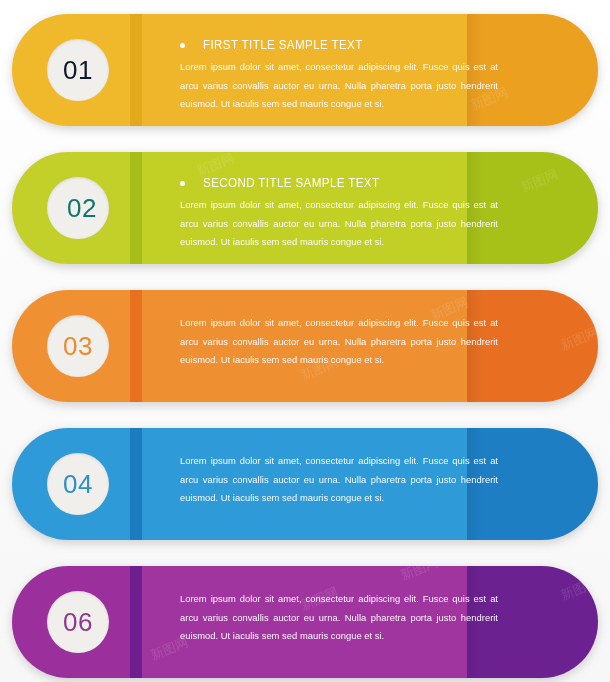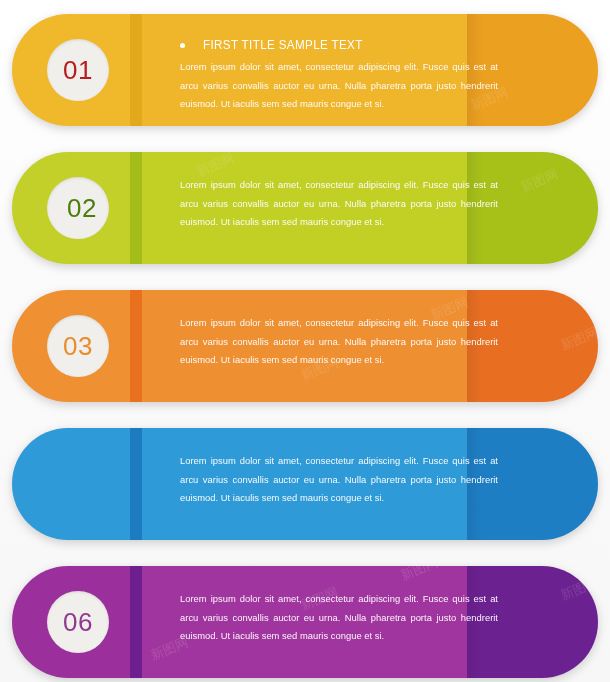--- a/index.html
+++ b/index.html
@@ -154,59 +154,66 @@
 <body>
 
 <div id="infographic">
 
 <div class="banner" style="top: 14px;">
       <div class="panel-left" style="background: rgb(240, 185, 44);"></div>
       <div class="panel-divider" style="background: rgb(227, 169, 28);"></div>
       <div class="panel-main" style="background: rgb(239, 181, 43);"></div>
       <div class="panel-right" style="background: rgb(236, 160, 32);"></div>
       <div class="medallion" style="background: rgb(241, 239, 236);">
-        <span class="medallion-number" style="color: #b91c1c;">01</span>
+        <span class="medallion-number" style="color: #0f172a;">01</span>
       </div>
       <div class="content">
         <div class="title-row">
           <span class="title-bullet"></span>
           <span class="title-text">FIRST TITLE SAMPLE TEXT</span>
         </div>
         <p class="body-text" style="margin: 0px;">Lorem ipsum dolor sit amet, consectetur adipiscing elit. Fusce quis est at arcu varius convallis auctor eu urna. Nulla pharetra porta justo hendrerit euismod. Ut iaculis sem sed mauris congue  et si.</p>
       </div>
     </div>
     <div class="banner" style="top: 152px;">
       <div class="panel-left" style="background: rgb(195, 208, 41);"></div>
       <div class="panel-divider" style="background: rgb(165, 189, 24);"></div>
       <div class="panel-main" style="background: rgb(194, 207, 37);"></div>
       <div class="panel-right" style="background: rgb(167, 193, 25);"></div>
       <div class="medallion" style="background: rgb(241, 239, 236);">
-        <span class="medallion-number" style="color: #4d7c0f; margin-left: 8px;">02</span>
-      </div>
-      <div class="content">
+        <span class="medallion-number" style="color: #0f766e; margin-left: 8px;">02</span>
+      </div>
+      <div class="content">
+        <div class="title-row">
+          <span class="title-bullet"></span>
+          <span class="title-text">SECOND TITLE SAMPLE TEXT</span>
+        </div>
         <p class="body-text" style="margin: 0px;">Lorem ipsum dolor sit amet, consectetur adipiscing elit. Fusce quis est at arcu varius convallis auctor eu urna. Nulla pharetra porta justo hendrerit euismod. Ut iaculis sem sed mauris congue  et si.</p>
       </div>
     </div>
     <div class="banner" style="top: 290px;">
       <div class="panel-left" style="background: rgb(239, 145, 51);"></div>
       <div class="panel-divider" style="background: rgb(232, 112, 31);"></div>
       <div class="panel-main" style="background: rgb(238, 143, 49);"></div>
       <div class="panel-right" style="background: rgb(232, 111, 34);"></div>
       <div class="medallion" style="background: rgb(241, 239, 236);">
         <span class="medallion-number" style="color: rgb(234, 140, 46);">03</span>
       </div>
       <div class="content">
         <p class="body-text" style="margin: 0px;">Lorem ipsum dolor sit amet, consectetur adipiscing elit. Fusce quis est at arcu varius convallis auctor eu urna. Nulla pharetra porta justo hendrerit euismod. Ut iaculis sem sed mauris congue  et si.</p>
       </div>
     </div>
     <div class="banner" style="top: 428px;">
       <div class="panel-left" style="background: rgb(46, 155, 216);"></div>
       <div class="panel-divider" style="background: rgb(29, 123, 192);"></div>
       <div class="panel-main" style="background: rgb(46, 154, 215);"></div>
       <div class="panel-right" style="background: rgb(30, 126, 196);"></div>
+      <div class="medallion" style="background: rgb(241, 239, 236);">
+        <span class="medallion-number" style="color: rgb(45, 143, 201);">04</span>
+      </div>
       <div class="content">
         <p class="body-text" style="margin: 0px;">Lorem ipsum dolor sit amet, consectetur adipiscing elit. Fusce quis est at arcu varius convallis auctor eu urna. Nulla pharetra porta justo hendrerit euismod. Ut iaculis sem sed mauris congue  et si.</p>
       </div>
     </div>
     <div class="banner" style="top: 566px;">
       <div class="panel-left" style="background: rgb(155, 47, 155);"></div>
       <div class="panel-divider" style="background: rgb(109, 30, 143);"></div>
       <div class="panel-main" style="background: rgb(161, 53, 159);"></div>
       <div class="panel-right" style="background: rgb(108, 33, 145);"></div>
       <div class="medallion" style="background: rgb(241, 239, 236);">

